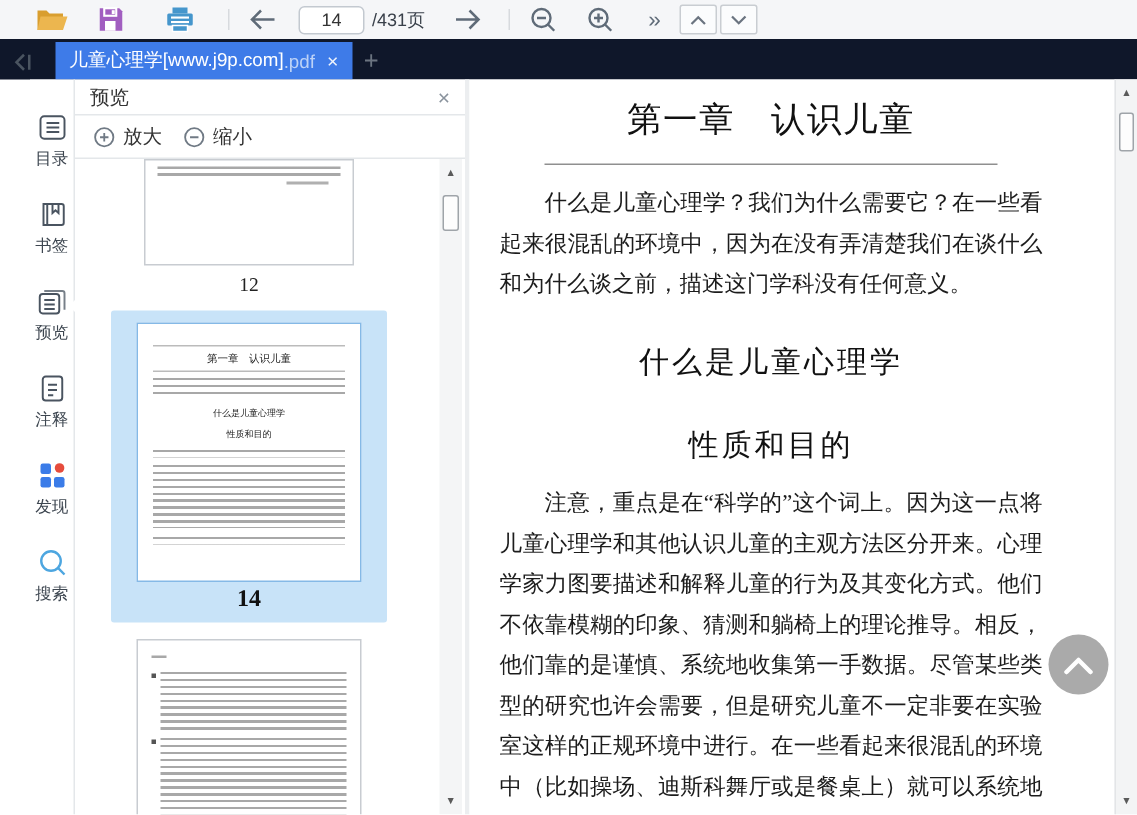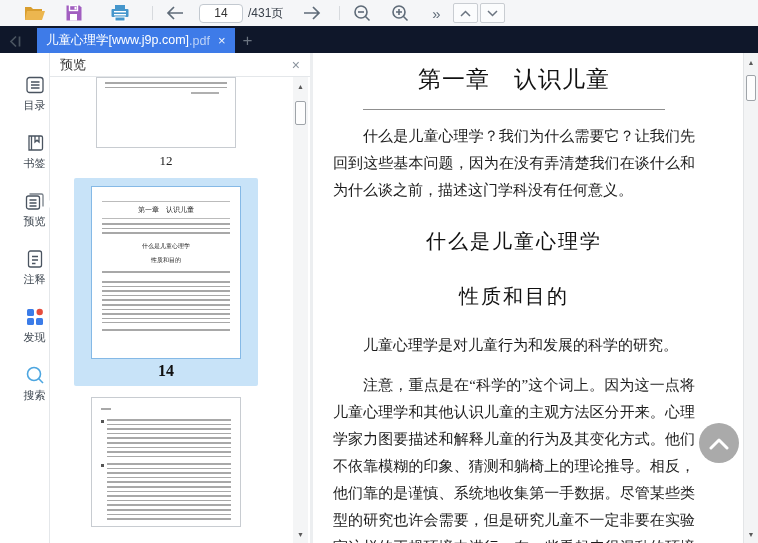--- a/index.html
+++ b/index.html
@@ -233,20 +233,36 @@
         </svg>
         <span class="lbl">搜索</span>
       </div>
     </div>
 
     <div class="panel">
       <div class="panel-head">
         <span class="panel-title">预览</span>
         <span class="panel-close">×</span>
       </div>
+      <div class="panel-tools">
+        <div class="ptool">
+          <svg width="15" height="15" viewBox="0 0 16 16" fill="none" stroke="#707a85" stroke-width="1.3">
+            <circle cx="8" cy="8" r="6.5"></circle>
+              <path d="M5 8 h6 M8 5 v6"></path>
+          </svg>
+          <span>放大</span>
+        </div>
+        <div class="ptool">
+          <svg width="15" height="15" viewBox="0 0 16 16" fill="none" stroke="#707a85" stroke-width="1.3">
+            <circle cx="8" cy="8" r="6.5"></circle>
+              <path d="M5 8 h6"></path>
+          </svg>
+          <span>缩小</span>
+        </div>
+      </div>
       <div class="panel-body">
         <div class="thumbs">
 
           <div class="thumb-page t13">
             <div class="mtext" style="height:7px; margin:0 2px;"></div>
             <div class="sig"></div>
           </div>
           <div class="tlabel">12</div>
 
           <div class="sel-wrap">
@@ -283,24 +299,23 @@
           <div class="sthumb" style="top:24px; height:24px;"></div>
           <div class="arr down">▼</div>
         </div>
       </div>
     </div>
 
     <div class="main">
       <div class="doc">
         <div class="doc-title">第一章　认识儿童</div>
         <div class="doc-rule"></div>
-        <p>什么是儿童心理学？我们为什么需要它？让我们先回到这些基本问题，因为在没有弄清楚我们在谈什么和为什么谈之前，描述这门学科没有任何意义。</p>
+        <p>什么是儿童心理学？我们为什么需要它？在一些看起来很混乱的环境中，因为在没有弄清楚我们在谈什么和为什么谈之前，描述这门学科没有任何意义。</p>
         <h2 class="h-what">什么是儿童心理学</h2>
         <h2 class="h-nature">性质和目的</h2>
-        <p class="p-def">儿童心理学是对儿童行为和发展的科学的研究。</p>
         <p>注意，重点是在“科学的”这个词上。因为这一点将儿童心理学和其他认识儿童的主观方法区分开来。心理学家力图要描述和解释儿童的行为及其变化方式。他们不依靠模糊的印象、猜测和躺椅上的理论推导。相反，他们靠的是谨慎、系统地收集第一手数据。尽管某些类型的研究也许会需要，但是研究儿童不一定非要在实验室这样的正规环境中进行。在一些看起来很混乱的环境中（比如操场、迪斯科舞厅或是餐桌上）就可以系统地采集数据。但是，不论在什么样的环境里，研究儿童心理学的目的是建立一个知识基地，深入了解儿童期的本质和个体儿童的独特性质。</p>
 
       </div>
 
       <div class="back-top">
         <svg width="20" height="13" viewBox="0 0 20 13" fill="none" stroke="#fff" stroke-width="3" stroke-linecap="round" stroke-linejoin="round">
           <path d="M2 11 L10 3 L18 11"></path>
         </svg>
       </div>
 

